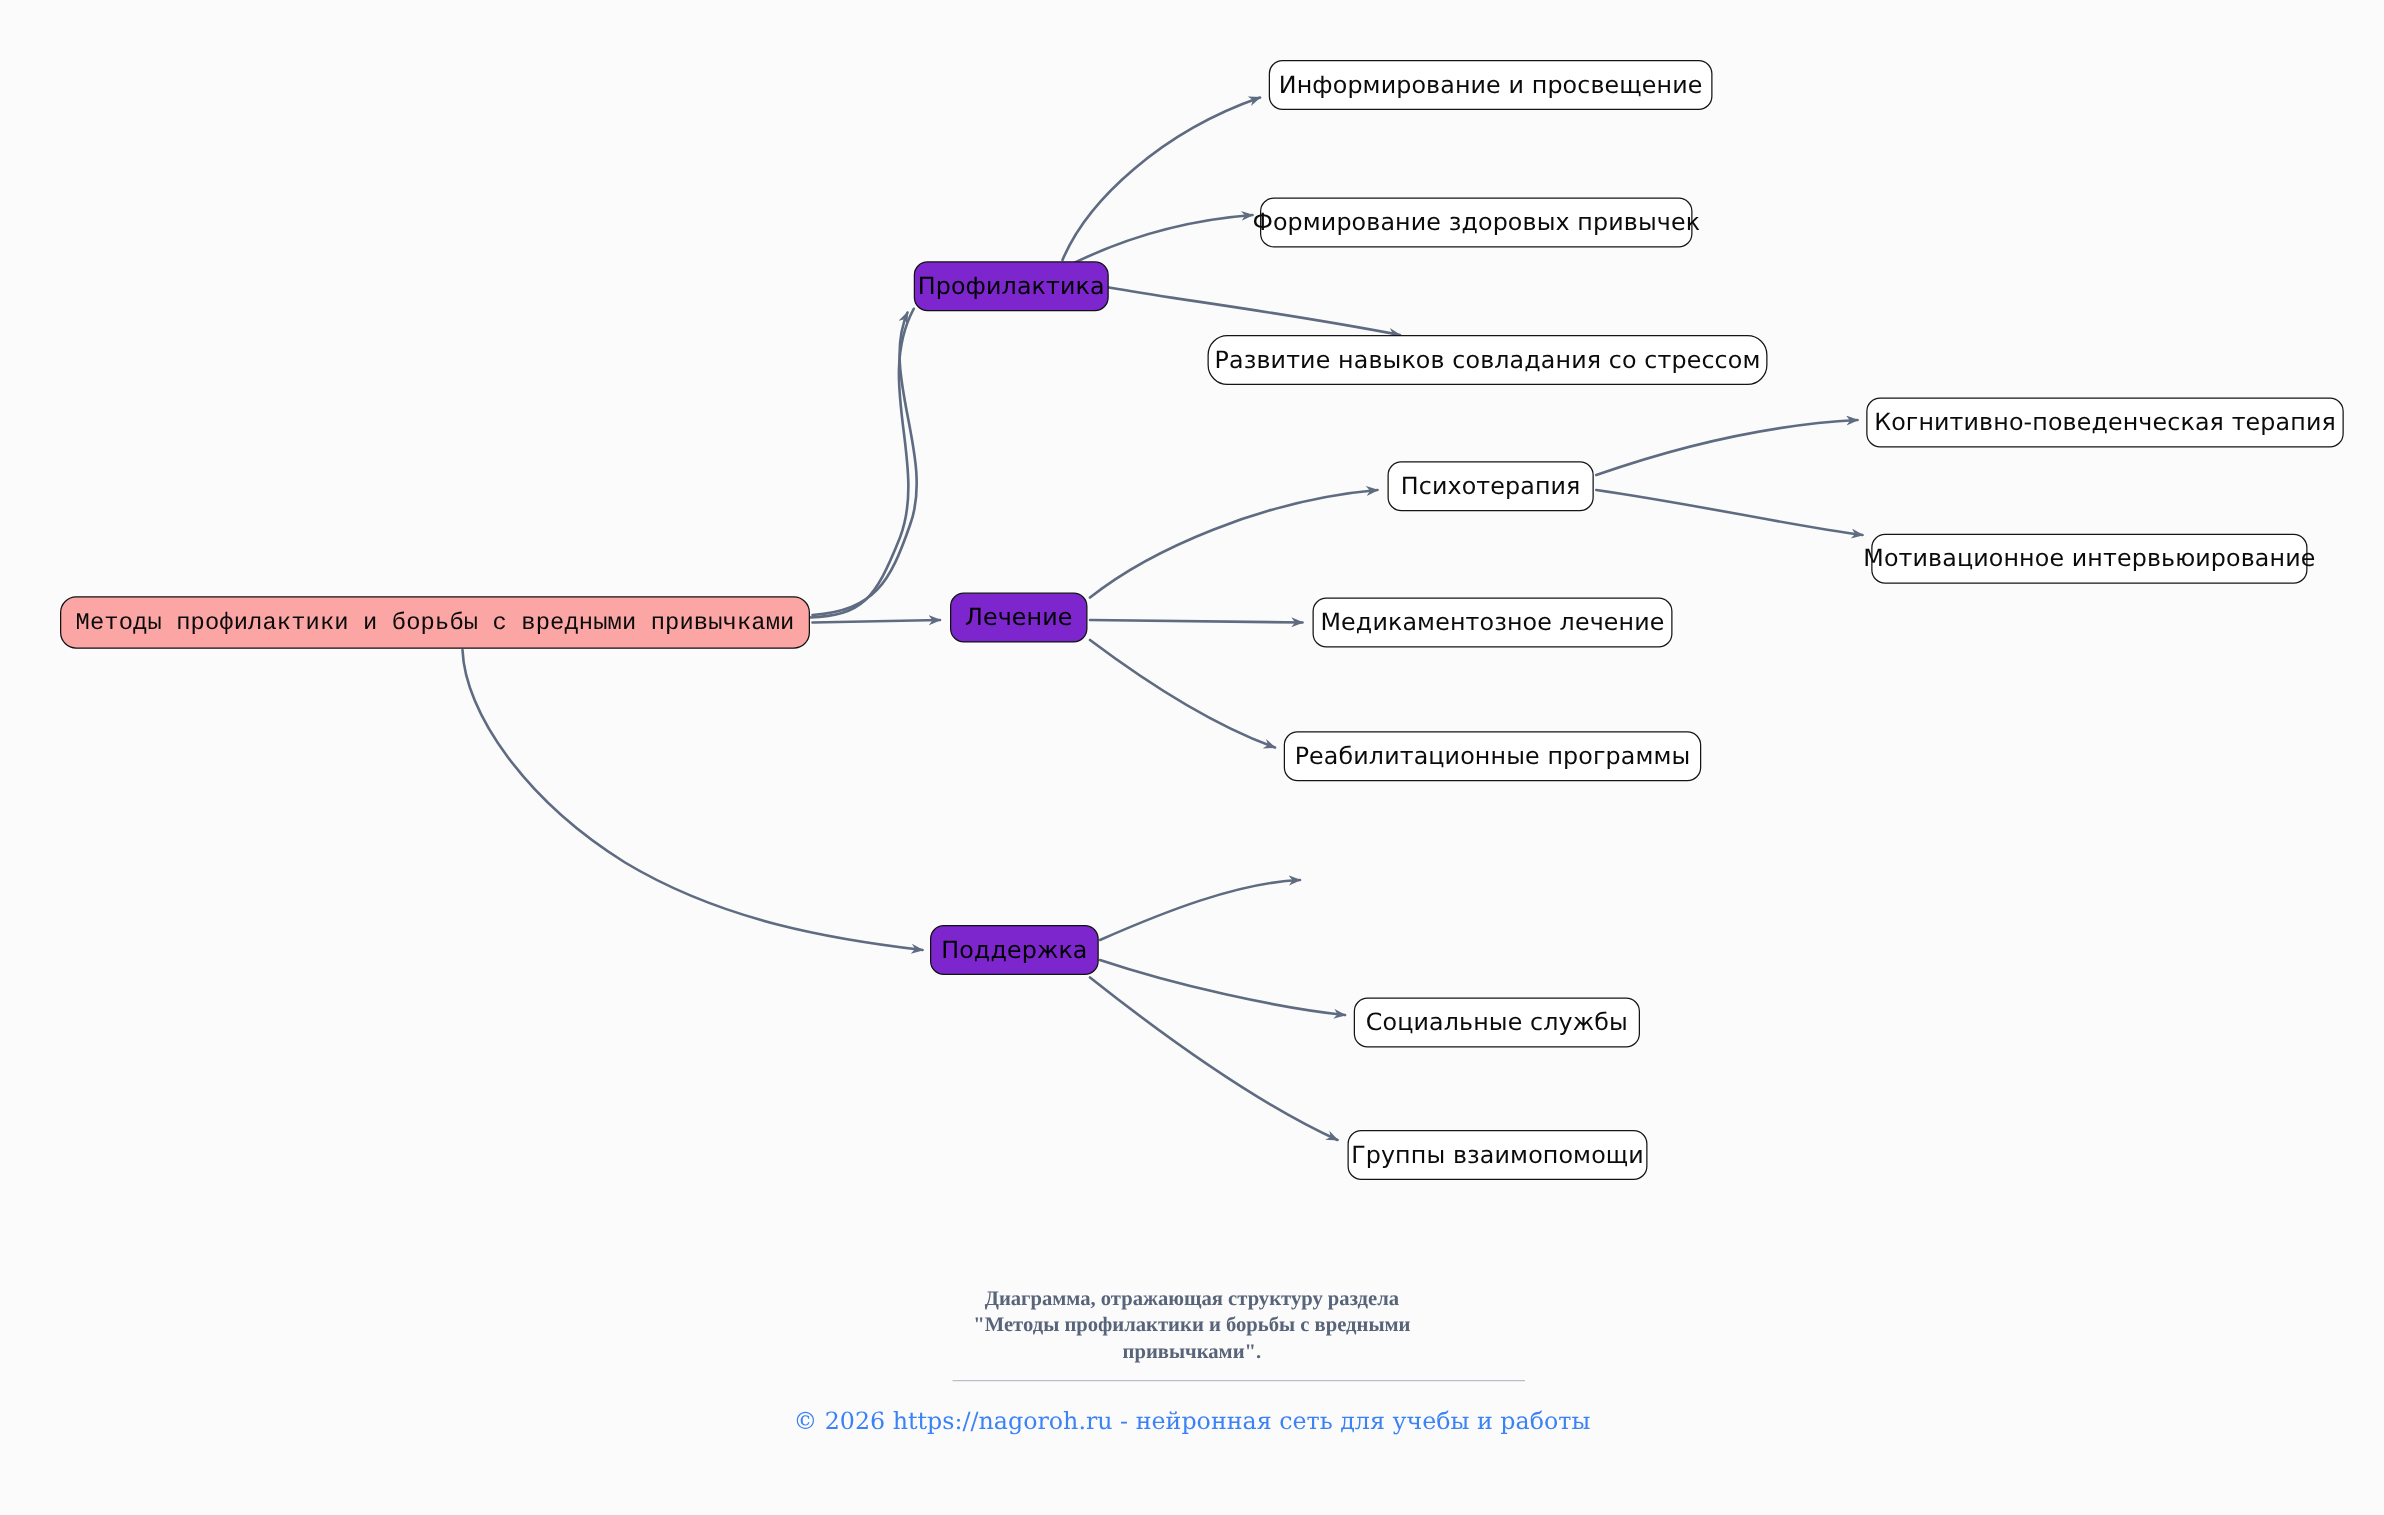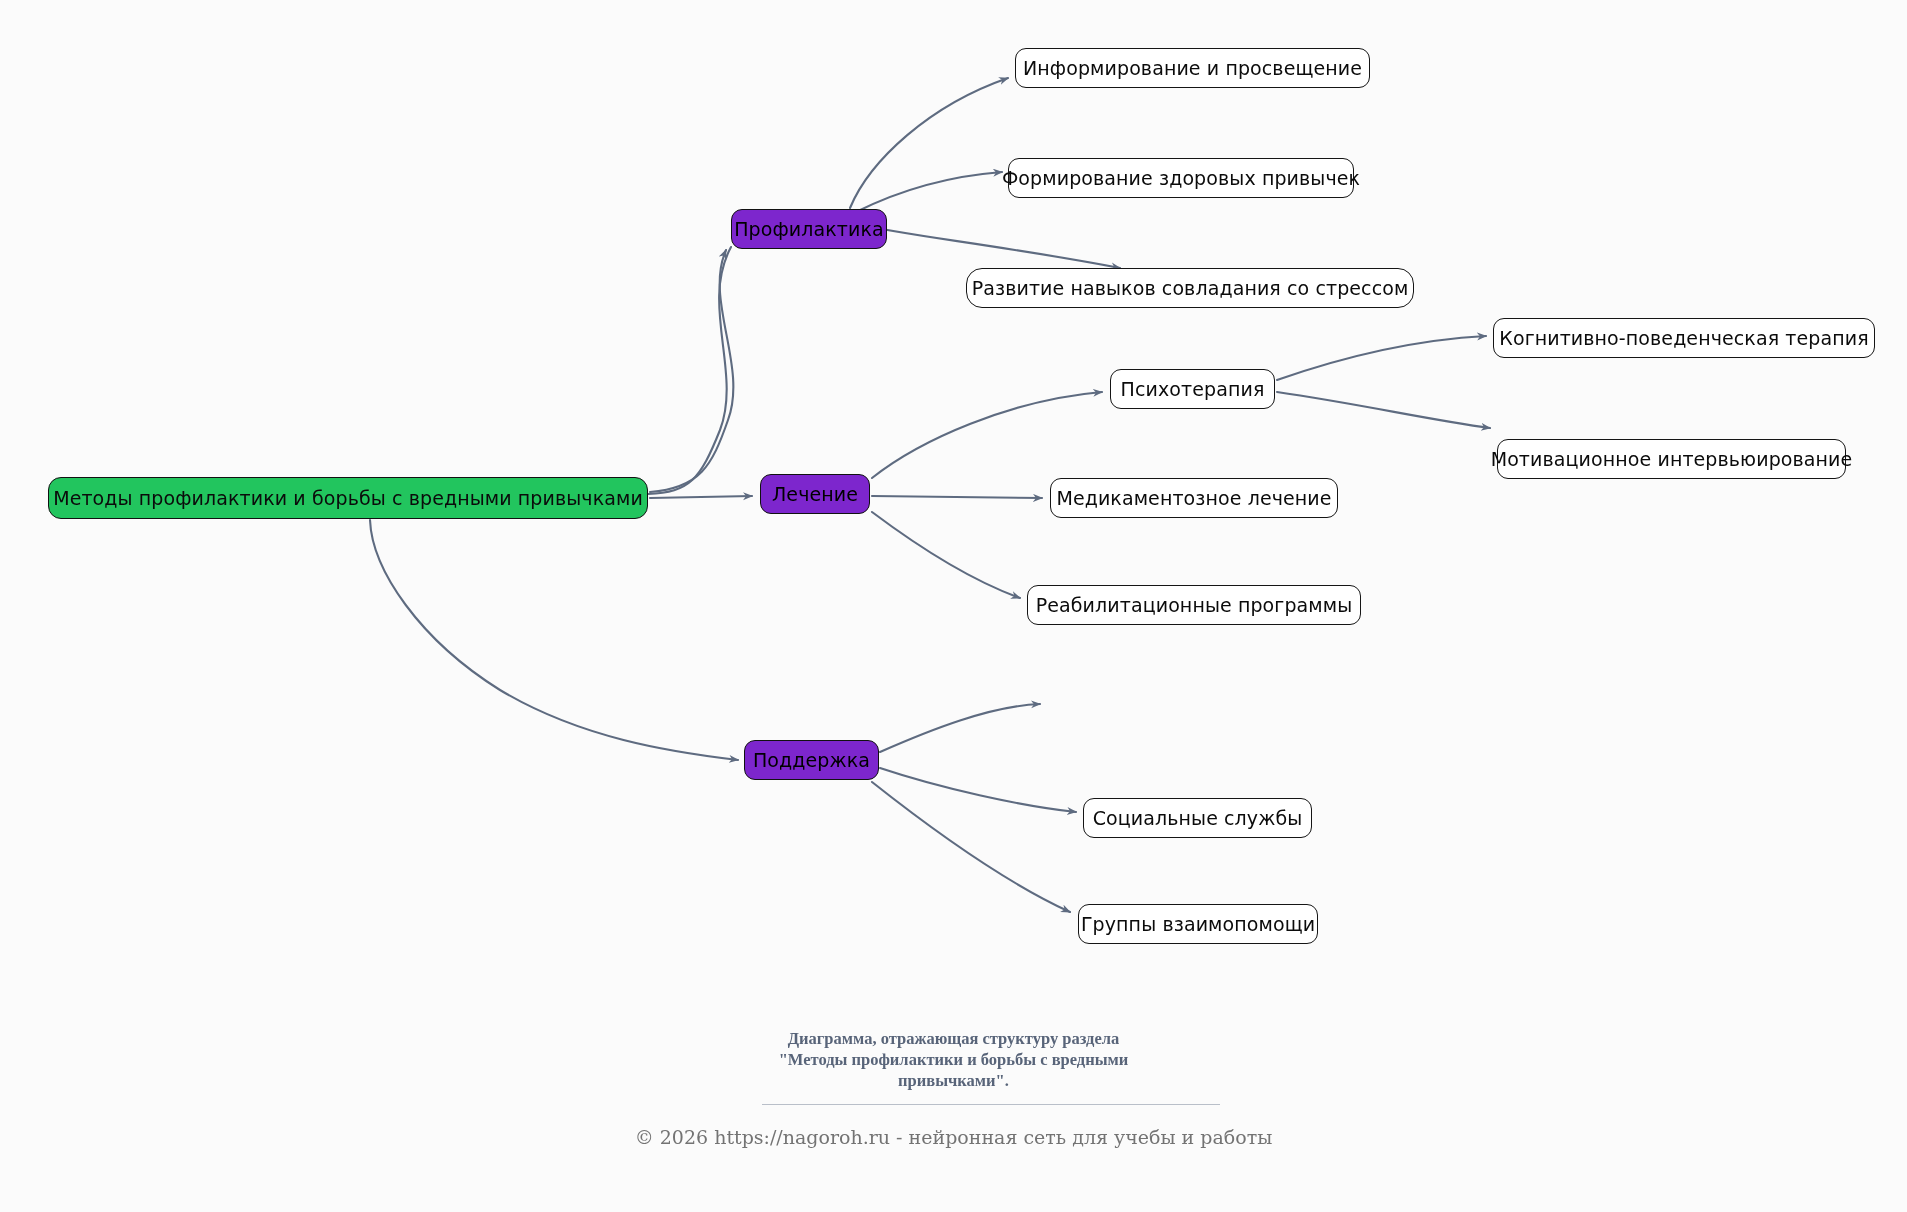--- a/index.html
+++ b/index.html
@@ -33,25 +33,26 @@
     align-items: center;
     justify-content: center;
     white-space: nowrap;
     color: #0b0b0b;
     font-size: 19px;
     line-height: 1;
     letter-spacing: 0.1px;
     border: 1.6px solid #1a1a1a;
   }
   .node.root {
-    background: #22c55e;
+    background: #fca5a5;
     border-radius: 13px;
     border: 1.8px solid #111111;
     height: 42px;
     padding: 0 14px;
+    font-family: Liberation Mono, monospace;
   }
   .node.branch {
     background: #7d26cd;
     color: #000000;
     border-radius: 11px;
     border: 1.8px solid #111111;
     height: 40px;
     padding: 0 17px;
   }
   .node.leaf {
@@ -83,21 +84,21 @@
     width: 458px;
     height: 1px;
     background: #b9bfc9;
   }
   .footer {
     position: absolute;
     left: 0;
     top: 1126px;
     width: 1907px;
     text-align: center;
-    color: #737373;
+    color: #3b82f6;
     font-size: 19px;
     font-family: "DejaVu Serif", "Liberation Serif", serif;
   }
 </style>
 </head>
 <body>
 
 <div id="canvas">
 
   <svg id="edges" viewBox="0 0 1907 1212">
@@ -151,21 +152,21 @@
 
   <div class="node branch" style="left:760px; top:474px; width:110px;">
     <span>Лечение</span>
   </div>
   <div class="node leaf" style="left:1110px; top:369px; width:165px;">
     <span>Психотерапия</span>
   </div>
   <div class="node leaf" style="left:1493px; top:318px; width:382px;">
     <span>Когнитивно-поведенческая терапия</span>
   </div>
-  <div class="node leaf" style="left:1497px; top:427px; width:349px;margin-top:12px;">
+  <div class="node leaf" style="left:1497px; top:427px; width:349px;">
     <span>Мотивационное интервьюирование</span>
   </div>
   <div class="node leaf" style="left:1050px; top:478px; width:288px;">
     <span>Медикаментозное лечение</span>
   </div>
   <div class="node leaf" style="left:1027px; top:585px; width:334px;">
     <span>Реабилитационные программы</span>
   </div>
 
   <div class="node branch" style="left:744px; top:740px; width:135px;">

